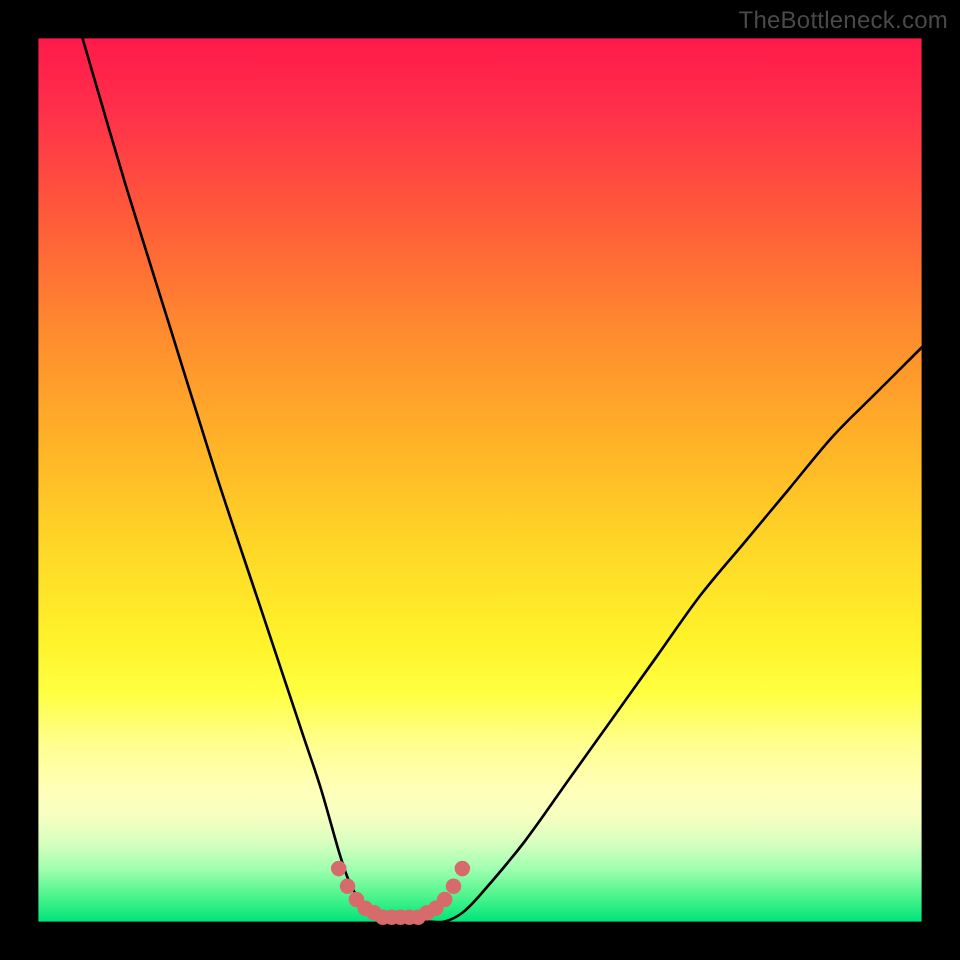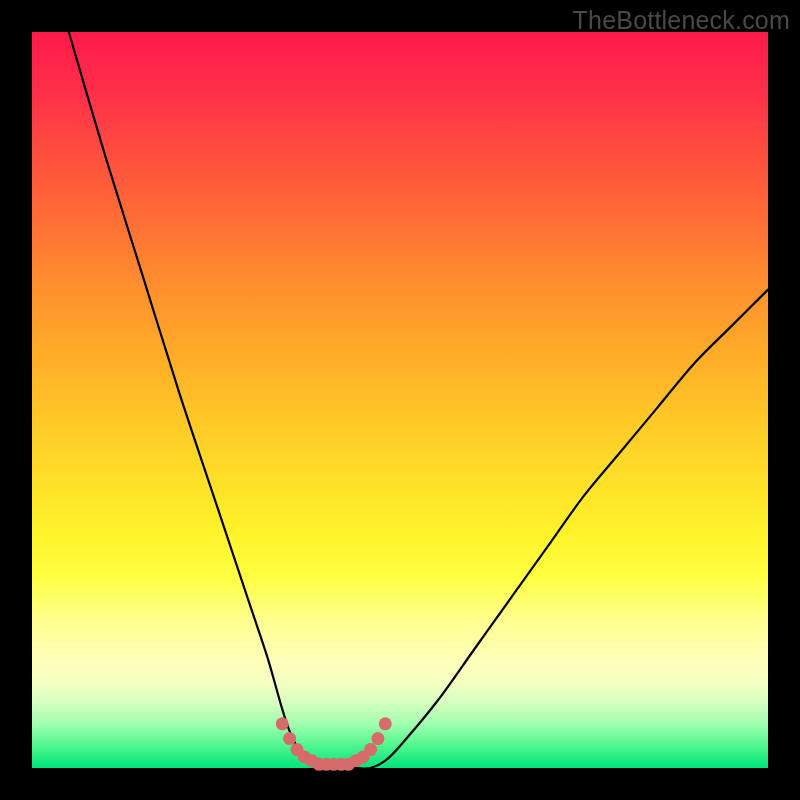--- a/index.html
+++ b/index.html
@@ -40,21 +40,21 @@
       #a0ffb0 94%,
       #50f58e 97%,
       #00e47a 100%
     );
   }
   .watermark {
     position: absolute;
     top: 6px;
     right: 10px;
     color: #4a4a4a;
-    font-size: 25px;
+    font-size: 20px;
     font-weight: 500;
     letter-spacing: 0.2px;
     user-select: none;
   }
   svg.curve {
     position: absolute;
     left: 0;
     top: 0;
     width: 736px;
     height: 736px;

